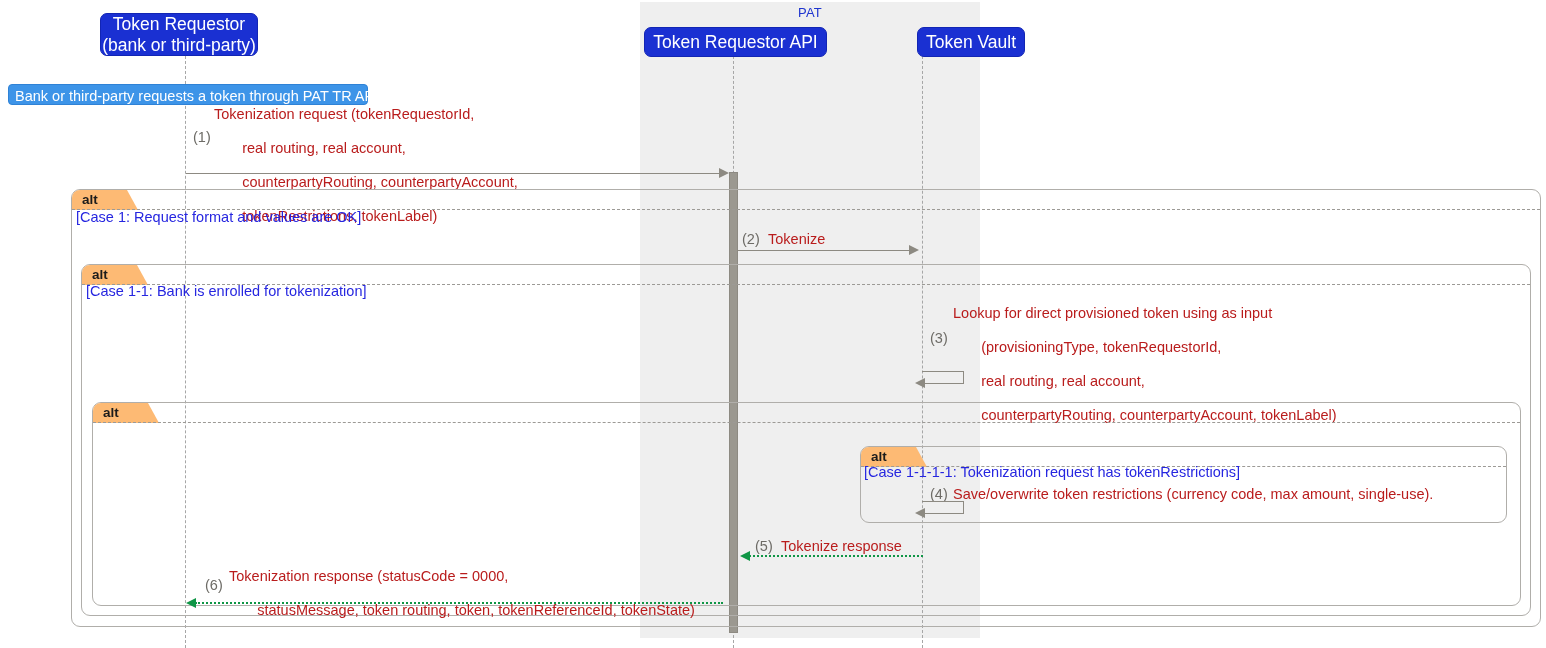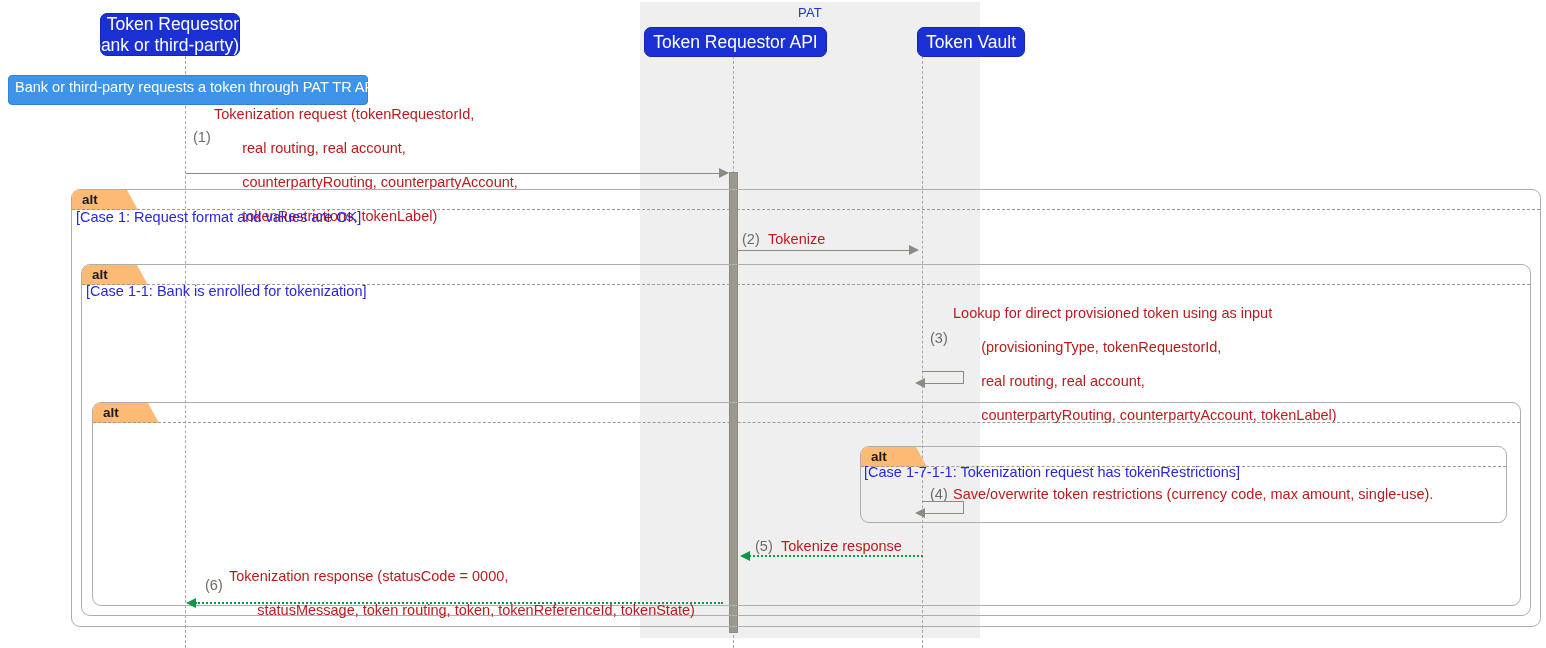--- a/index.html
+++ b/index.html
@@ -162,34 +162,34 @@
 
   <div class="abs group-box" style="left:640px; top:2px; width:340px; height:636px;"></div>
   <div class="abs group-title" style="left:640px; top:5px; width:340px; height:16px;">PAT</div>
 
   <div class="abs lifeline" style="left:185px; top:56px; height:592px;"></div>
   <div class="abs lifeline" style="left:733px; top:56px; height:592px;"></div>
   <div class="abs lifeline" style="left:922px; top:56px; height:592px;"></div>
 
   <div class="abs activation" style="left:729px; top:172px; width:9px; height:461px;"></div>
 
-  <div class="abs participant" style="left:100px; top:13px; width:140px; height:43px;align-items:flex-end;">
+  <div class="abs participant" style="left:100px; top:13px; width:158px; height:43px;">
     <span class="ln">Token Requestor</span>
     <span class="ln">(bank or third-party)</span>
   </div>
 
   <div class="abs participant" style="left:644px; top:27px; width:183px; height:30px;">
     <span class="ln">Token Requestor API</span>
   </div>
 
   <div class="abs participant" style="left:869px; top:27px; width:108px; height:30px;margin-left:48px;">
     <span class="ln">Token Vault</span>
   </div>
 
-  <div class="abs note-banner" style="left:8px; top:75px; width:360px; height:30px;">Bank or third-party requests a token through PAT TR API</div>
+  <div class="abs note-banner" style="left:8px; top:84px; width:360px; height:21px;">Bank or third-party requests a token through PAT TR API</div>
 
   <div class="abs msg-num" style="left:193px; top:129px;">(1)</div>
   <div class="abs msg-text" style="left:214px; top:106px;"><span>Tokenization request (tokenRequestorId,</span><br>
        <span>real routing, real account,</span><br>
        <span>counterpartyRouting, counterpartyAccount,</span><br>
        <span>tokenRestrictions, tokenLabel)</span></div>
   <div class="abs msg-line" style="left:186px; top:173px; width:537px;"></div>
   <div class="abs arrow-r" style="left:719px; top:168px;"></div>
 
   <div class="abs frag" style="left:71px; top:189px; width:1470px; height:438px;"></div>
@@ -215,21 +215,21 @@
   <div class="abs selfmsg" style="left:922px; top:371px; width:42px; height:13px;"></div>
   <div class="abs arrow-l" style="left:915px; top:378px;"></div>
 
   <div class="abs frag" style="left:92px; top:402px; width:1429px; height:204px;"></div>
   <div class="abs frag-tab" style="left:93px; top:403px; width:66px; height:20px;">alt</div>
   <div class="abs frag-sep" style="left:93px; top:422px; width:1427px;"></div>
 
   <div class="abs frag" style="left:860px; top:446px; width:647px; height:77px;"></div>
   <div class="abs frag-tab" style="left:861px; top:447px; width:66px; height:20px;">alt</div>
   <div class="abs frag-sep" style="left:861px; top:466px; width:645px;"></div>
-  <div class="abs frag-cond" style="left:864px; top:465px;">[Case 1-7-1-1: Tokenization request has tokenRestrictions]</div>
+  <div class="abs frag-cond" style="left:864px; top:465px;">[Case 1-1-1-1: Tokenization request has tokenRestrictions]</div>
 
   <div class="abs msg-num" style="left:930px; top:486px;">(4)</div>
   <div class="abs msg-text" style="left:953px; top:486px;">Save/overwrite token restrictions (currency code, max amount, single-use).</div>
   <div class="abs selfmsg" style="left:922px; top:501px; width:42px; height:13px;"></div>
   <div class="abs arrow-l" style="left:915px; top:508px;"></div>
 
   <div class="abs msg-num" style="left:755px; top:538px;">(5)</div>
   <div class="abs msg-text" style="left:781px; top:538px;">Tokenize response</div>
   <div class="abs msg-line-dotted" style="left:749px; top:555px; width:174px;"></div>
   <div class="abs arrow-l-green" style="left:740px; top:551px;"></div>

